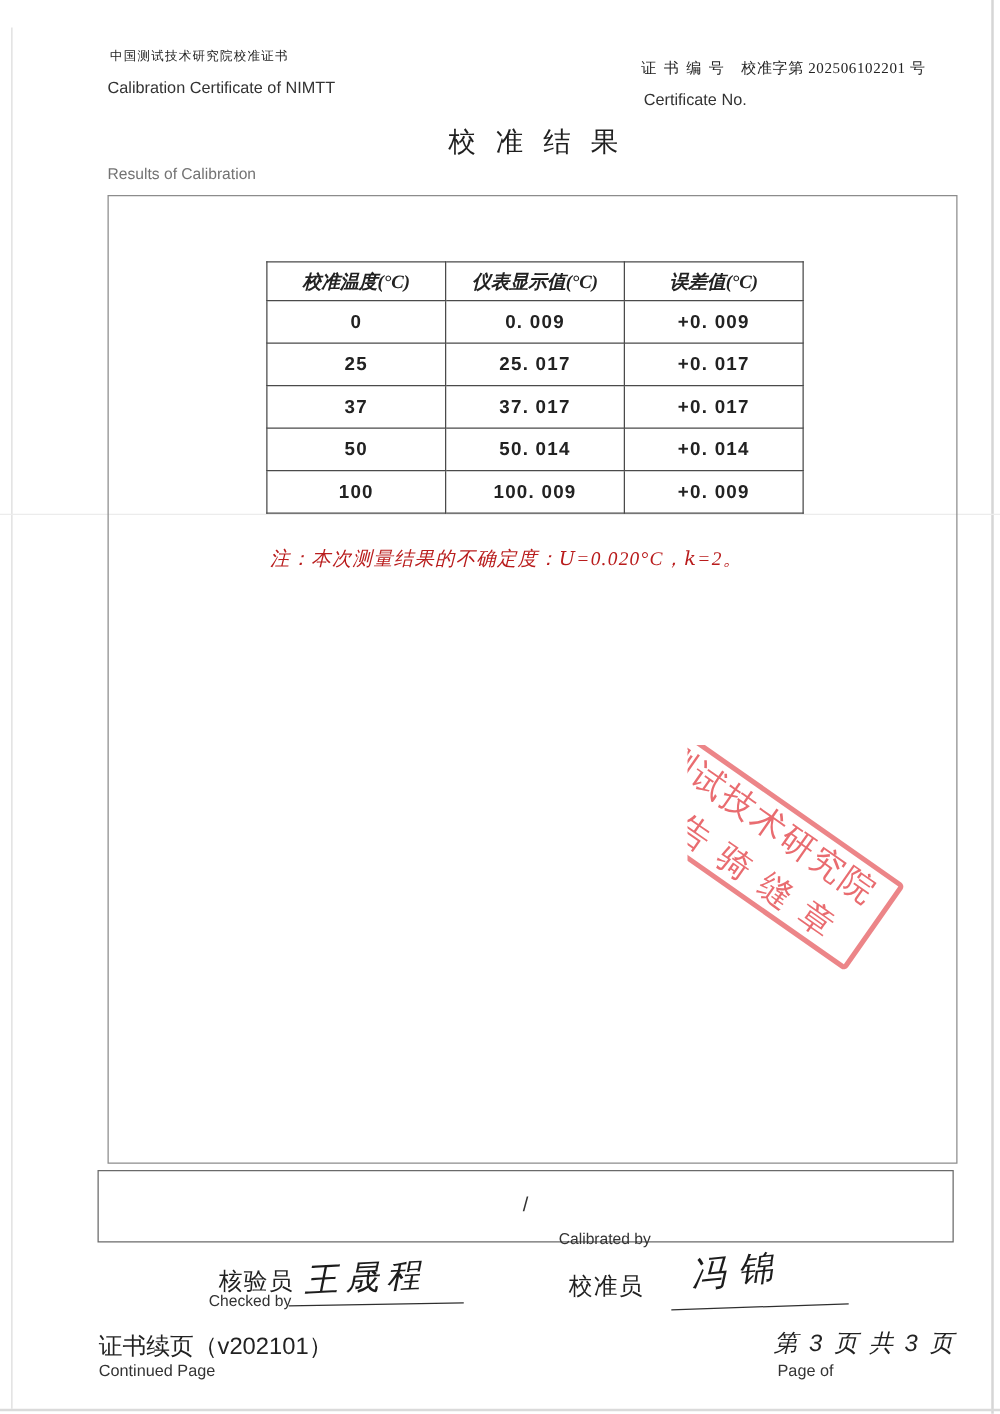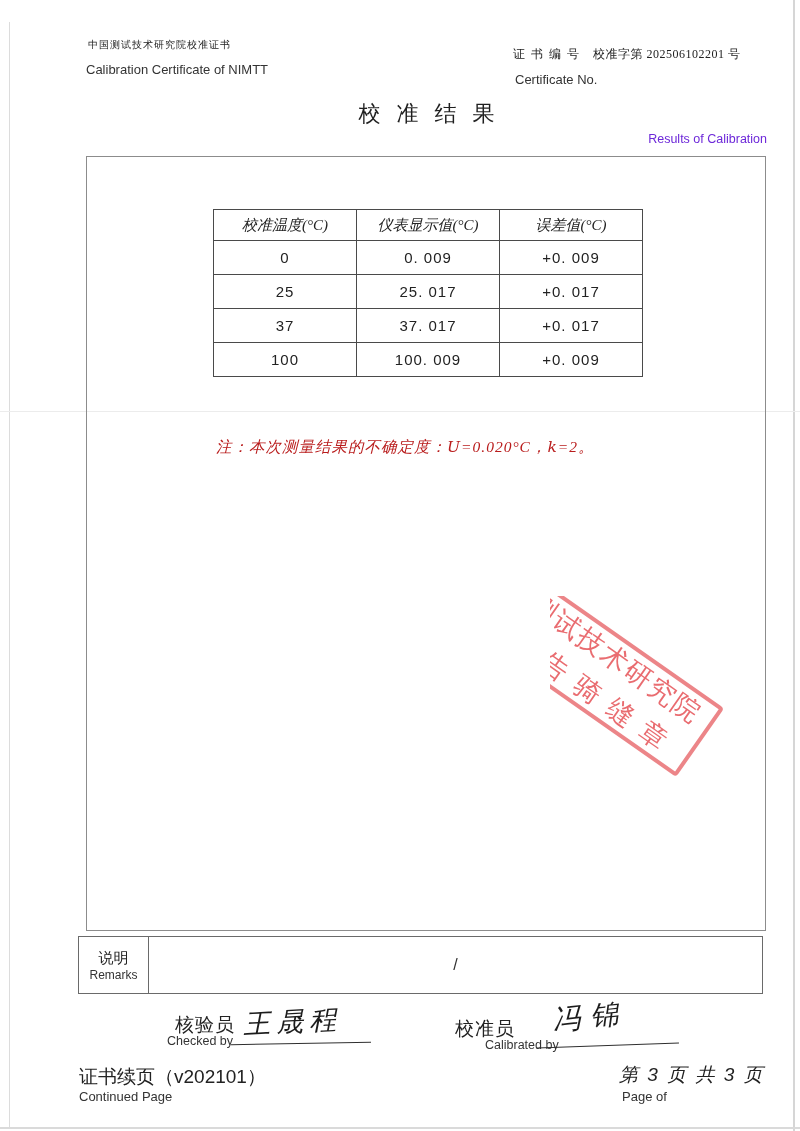--- a/index.html
+++ b/index.html
@@ -20,32 +20,32 @@
   .hdr-left-cn { left:88px; top:38px; font-size:10px; letter-spacing:1px; color:#222; }
   .hdr-left-en { left:86px; top:62px; font-size:13px; color:#333; }
   .hdr-right-cn { left:513px; top:46px; font-size:12px; color:#222; }
   .hdr-right-cn .lbl { letter-spacing:6px; margin-right:8px; }
   .hdr-right-cn .val { font-family:"Liberation Serif", serif; letter-spacing:0.5px; }
   .hdr-right-en { left:515px; top:72px; font-size:13px; color:#333; }
 
   
   .sec-title { left:86px; top:99px; width:681px; text-align:center;
     font-size:22px; font-weight:500; letter-spacing:16px; text-indent:16px; color:#1f1f1f; }
-  .sec-sub { left:86px; top:132px; width:681px; text-align:right; font-size:12.5px; color:#6d28d9; }
+  .sec-sub { left:86px; top:132px; width:681px; text-align:left; font-size:12.5px; color:#737373; }
 
   
   .main-frame { left:86px; top:156px; width:680px; height:775px;
     border:1px solid #8c8c8c; box-sizing:border-box; }
 
   
   table.results { position:absolute; left:213px; top:209px; border-collapse:collapse;
     font-size:15px; }
   table.results th, table.results td {
     border:1px solid #4a4a4a; text-align:center; vertical-align:middle;
-    font-weight:normal; color:#222; padding:0;
+    font-weight:bold; color:#222; padding:0;
   }
   table.results th { width:142px; height:30px; font-family:"Liberation Serif", serif; font-style:italic; font-size:15px; }
   table.results td { height:33px; letter-spacing:1px; }
 
   
   .note { left:216px; top:437px; font-size:15.5px; color:#b91c1c;
     font-family:"Liberation Serif", serif; font-style:italic; letter-spacing:1px; }
   .note .sym { font-style:italic; font-family:"DejaVu Serif", serif; }
 
   
@@ -68,21 +68,21 @@
   .remarks-label .en { font-size:12px; color:#333; }
   .remarks-value { flex:1; display:flex; align-items:center; justify-content:center;
     font-size:16px; color:#333; }
 
   
   .sig-label-cn { font-size:19px; color:#222; letter-spacing:1px; }
   .sig-label-en { font-size:12.5px; color:#333; }
   .checked-cn { left:175px; top:1012px; }
   .checked-en { left:167px; top:1034px; }
   .calibrated-cn { left:455px; top:1016px; }
-  .calibrated-en { left:447px; top:1038px;margin-left:38px; }
+  .calibrated-en { left:447px; top:984px; }
   .sig-name { font-family:"DejaVu Serif", serif; font-style:italic; color:#1c1c1c; }
   .checked-name { left:243px; top:1004px; font-size:27px; letter-spacing:6px;
     transform:rotate(-3deg); }
   .calibrated-name { left:552px; top:998px; font-size:28px; letter-spacing:10px;
     transform:rotate(-6deg); }
   .sig-line { height:1px; background:#2f2f2f; }
   .checked-line { left:231px; top:1043px; width:140px; transform:rotate(-1deg); }
   .calibrated-line { left:537px; top:1045px; width:142px; transform:rotate(-2deg); }
 
   
@@ -127,43 +127,44 @@
     <td>25</td>
     <td>25. 017</td>
     <td>+0. 017</td>
   </tr>
   <tr>
     <td>37</td>
     <td>37. 017</td>
     <td>+0. 017</td>
   </tr>
   <tr>
+    <td>50</td>
+    <td>50. 014</td>
+    <td>+0. 014</td>
+  </tr>
+  <tr>
     <td>100</td>
     <td>100. 009</td>
     <td>+0. 009</td>
   </tr>
 </tbody>
   </table>
 
 <div class="abs note">
   <span>注：本次测量结果的不确定度：</span><span class="sym">U</span><span>=0.020°C，</span><span class="sym">k</span><span>=2。</span>
 </div>
 
 <div class="abs stamp-clip">
   <div class="stamp-box">
     <div class="stamp-line1">测试技术研究院</div>
     <div class="stamp-line2">报告骑缝章</div>
   </div>
 </div>
 
 <div class="abs remarks-box">
-  <div class="remarks-label">
-    <div class="cn">说明</div>
-    <div class="en">Remarks</div>
-  </div>
   <div class="remarks-value">/</div>
 </div>
 
 <div class="abs sig-label-cn checked-cn">核验员</div>
 <div class="abs sig-label-en checked-en">Checked by</div>
 <div class="abs sig-name checked-name">王晟程</div>
 <div class="abs sig-line checked-line"></div>
 
 <div class="abs sig-label-cn calibrated-cn">校准员</div>
 <div class="abs sig-label-en calibrated-en">Calibrated by</div>

